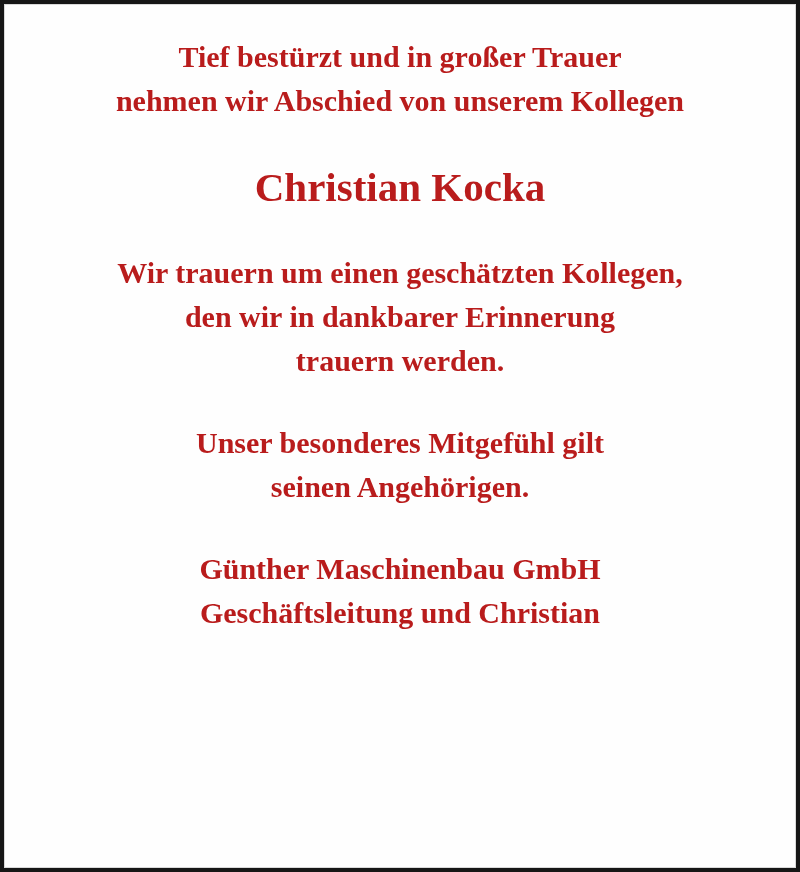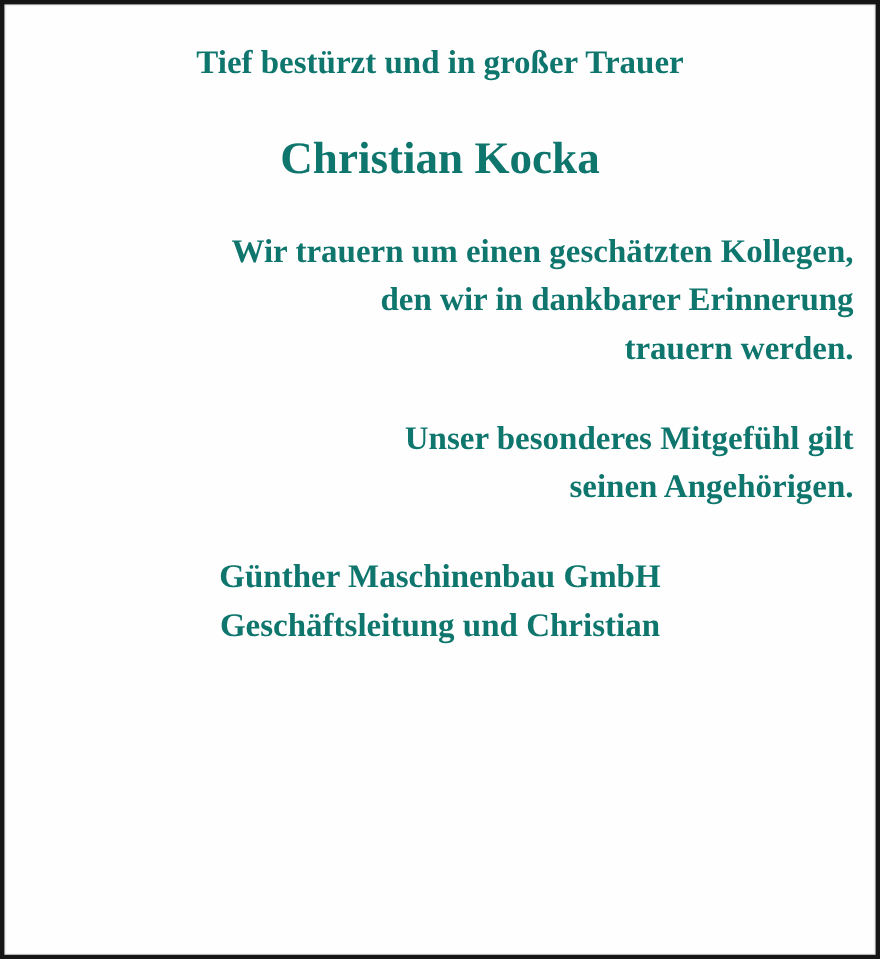--- a/index.html
+++ b/index.html
@@ -11,49 +11,49 @@
     box-sizing: border-box;
     width: 800px;
     height: 872px;
     background: #fefefe;
     border: 4px solid #161616;
     box-shadow: inset 0 0 0 1px #d9d9d9;
     padding: 31px 20px 20px 20px;
     text-align: center;
     font-family: "Liberation Serif", "DejaVu Serif", serif;
     font-weight: bold;
-    color: #0f766e;
+    color: #b91c1c;
     overflow: hidden;
   }
   .para {
     margin: 0 0 42px 0;
   }
   .para.tight {
     margin-bottom: 38px;
-    text-align: right;
   }
   .line {
     font-size: 30px;
     line-height: 44px;
     white-space: nowrap;
   }
   .deceased-name {
     font-size: 41px;
     line-height: 44px;
     margin: 0 0 42px 0;
     white-space: nowrap;
   }
 </style>
 </head>
 <body>
 
 <div class="obituary-card">
 
   <div class="para">
     <div class="line">Tief bestürzt und in großer Trauer</div>
+    <div class="line">nehmen wir Abschied von unserem Kollegen</div>
   </div>
 
   <div class="deceased-name">Christian Kocka</div>
 
 
   <div class="para tight">
     <div class="line">Wir trauern um einen geschätzten Kollegen,</div>
     <div class="line">den wir in dankbarer Erinnerung</div>
     <div class="line">trauern werden.</div>
   </div>

